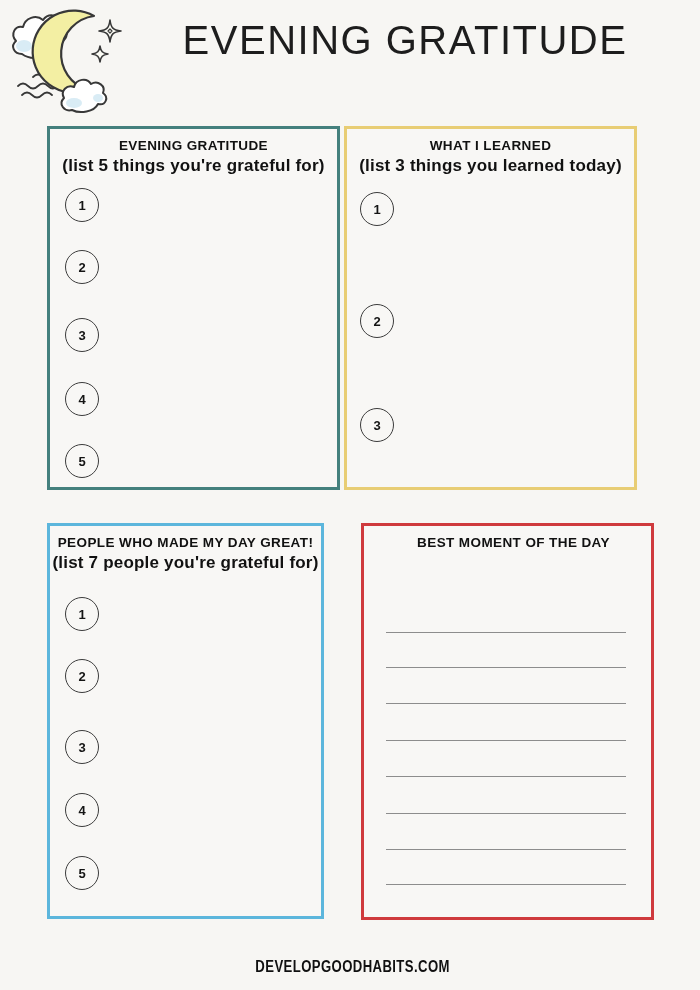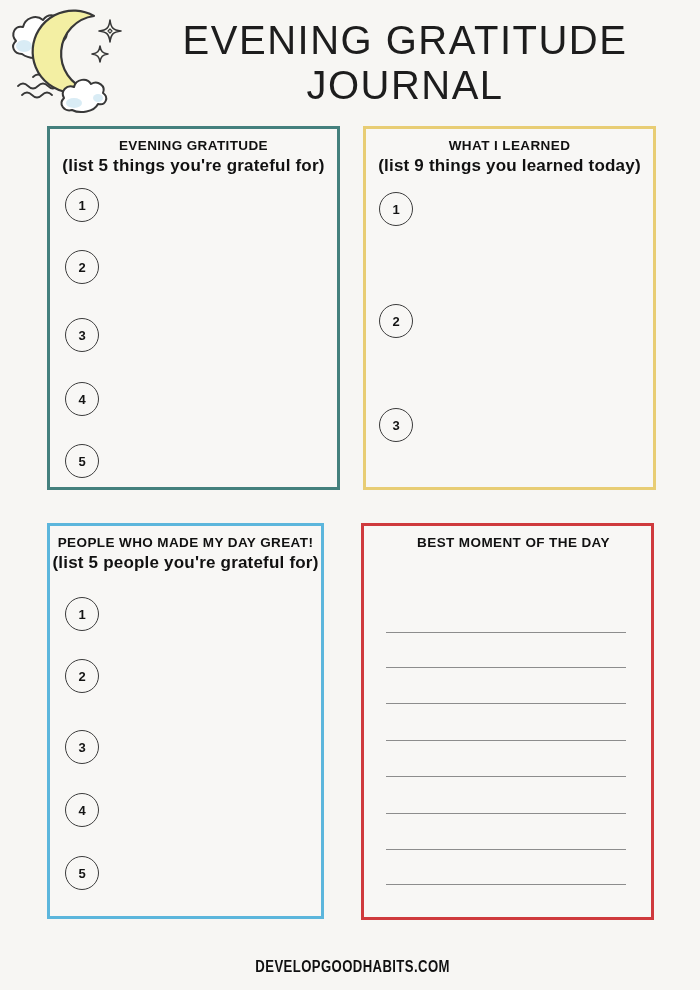--- a/index.html
+++ b/index.html
@@ -16,21 +16,21 @@
     text-align:center;color:#1d1d1d;
     font-size:40px;line-height:45px;font-weight:400;letter-spacing:1.5px;
   }
   .box{
     position:absolute;
     box-sizing:border-box;
     border:3px solid #000;
     background:#f8f7f5;
   }
   .box-evening{left:47px;top:126px;width:293px;height:364px;}
-  .box-learned{left:363px;top:126px;width:293px;height:364px;}
+  .box-learned{left:344px;top:126px;width:293px;height:364px;}
   .box-people {left:47px;top:523px;width:277px;height:396px;}
   .box-moment {left:361px;top:523px;width:293px;height:397px;}
   .box-title{
     margin:9px 6px 0 6px;text-align:center;
     font-size:13.5px;font-weight:bold;letter-spacing:.4px;color:#111;
   }
   .box-subtitle{
     margin:2px auto 0 auto;text-align:center;
     font-size:17px;font-weight:bold;letter-spacing:.2px;color:#111;line-height:1.35;
   }
@@ -88,44 +88,43 @@
       <g>
         <path d="M66,104 C58,106 52,98 58,92 C54,85 61,78 68,81 C70,73 81,71 85,78 C92,74 100,80 97,87 C103,91 100,100 92,98 C88,106 74,108 66,104 Z" fill="#ffffff" stroke="#383838" stroke-width="2" stroke-linejoin="round"></path>
         <ellipse cx="68" cy="97" rx="8" ry="5" fill="#d9ecf5"></ellipse>
         <ellipse cx="92" cy="92" rx="5" ry="4" fill="#d9ecf5"></ellipse>
       </g>
     </svg>
   </div>
 
   <div class="page-title">
     <div>EVENING GRATITUDE</div>
-    <div>JOURNAL</div>
   </div>
 
   <section class="box box-evening" style="border-color: rgb(68, 128, 125);">
     <div class="box-title">EVENING GRATITUDE</div>
     <div class="box-subtitle">(list 5 things you're grateful for)</div>
   <div class="circle" style="top: 59px; left: 15px;">1</div>
       <div class="circle" style="top: 121px; left: 15px;">2</div>
       <div class="circle" style="top: 189px; left: 15px;">3</div>
       <div class="circle" style="top: 253px; left: 15px;">4</div>
       <div class="circle" style="top: 315px; left: 15px;">5</div>
     </section>
 
   <section class="box box-learned" style="border-color: rgb(232, 205, 116);">
     <div class="box-title">WHAT I LEARNED</div>
-    <div class="box-subtitle">(list 9 things you learned today)</div>
+    <div class="box-subtitle">(list 3 things you learned today)</div>
   <div class="circle" style="top: 63px; left: 13px;">1</div>
       <div class="circle" style="top: 175px; left: 13px;">2</div>
       <div class="circle" style="top: 279px; left: 13px;">3</div>
     </section>
 
   <section class="box box-people" style="border-color: rgb(92, 182, 220);">
     <div class="box-title">PEOPLE WHO MADE MY DAY GREAT!</div>
-    <div class="box-subtitle">(list 5 people you're grateful for)</div>
+    <div class="box-subtitle">(list 7 people you're grateful for)</div>
   <div class="circle" style="top: 71px; left: 15px;">1</div>
       <div class="circle" style="top: 133px; left: 15px;">2</div>
       <div class="circle" style="top: 204px; left: 15px;">3</div>
       <div class="circle" style="top: 267px; left: 15px;">4</div>
       <div class="circle" style="top: 330px; left: 15px;">5</div>
     </section>
 
   <section class="box box-moment" style="border-color: rgb(207, 58, 61); padding-left: 12px;">
     <div class="box-title">BEST MOMENT OF THE DAY</div>
   <div class="write-line" style="top: 106px; left: 22px; width: 240px;"></div>

